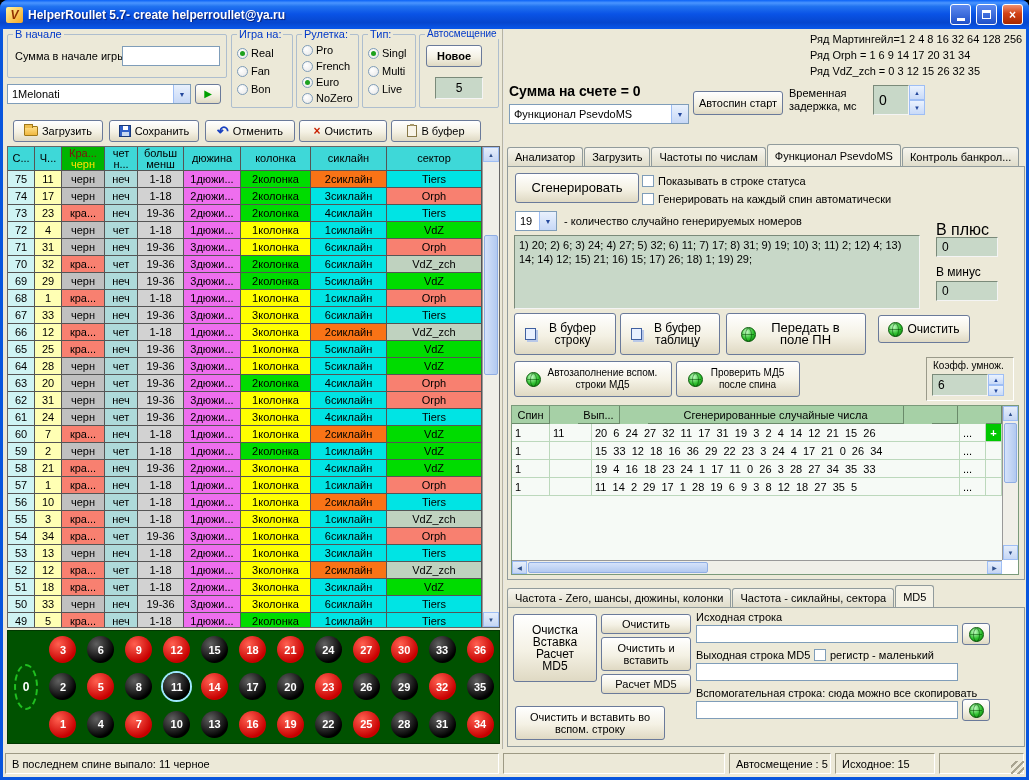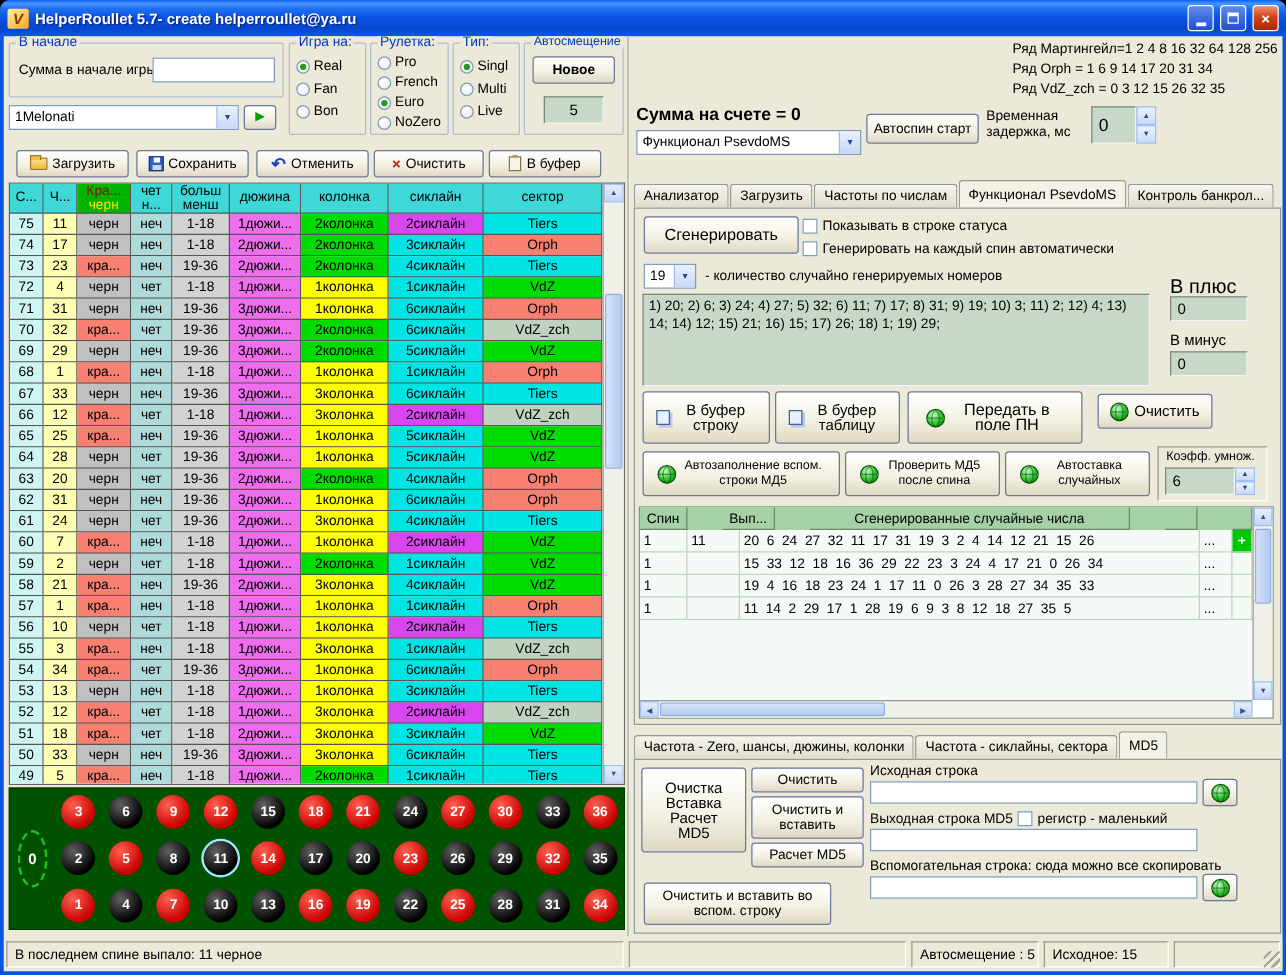--- a/index.html
+++ b/index.html
@@ -62,21 +62,21 @@
     align-items:center;justify-content:center;line-height:11px;font-size:11px;overflow:hidden;}
   .hh.green{background:#00B400;}
   .hh.green .l1{color:#801010;}
   .hh.green .l2{color:#FFE000;}
   .hbody{position:absolute;top:24px;left:0;right:17px;bottom:0;overflow:hidden;}
   .hrow{display:grid;grid-template-columns:27px 27px 43px 33px 46px 57px 70px 76px 1fr;height:17px;}
   .hcell{border-right:1px solid #555;border-bottom:1px solid #555;display:flex;align-items:center;justify-content:center;
     font-size:11px;white-space:nowrap;overflow:hidden;}
   .c-s{background:#CFF4F4}.c-n{background:#FFFFB4}.c-blk{background:#C0C0C0}.c-red{background:#F88070}
   .c-par{background:#AEDADA}.c-rng{background:#D2D2D2}.c-doz{background:#EE6EEE}
-  .c-k2{background:#00DC00}.c-k13{background:#FFFF00}.c-x{background:#00E4E4}.c-x2{background:#d946ef}
+  .c-k2{background:#00DC00}.c-k13{background:#FFFF00}.c-x{background:#00E4E4}.c-x2{background:#f97316}
   .ct{background:#00E4E4}.co{background:#F88070}.cv{background:#00DC00}.cz{background:#BFD2BF}
 
   .board{position:absolute;left:2px;top:601px;width:493px;height:114px;background:#005200;border:1px solid #003800;
     display:grid;grid-template-columns:36px repeat(12,1fr);grid-template-rows:repeat(3,1fr);}
   .bzero{grid-row:1/4;grid-column:1;display:flex;align-items:center;justify-content:center;}
   .zring{width:24px;height:46px;border:2px dashed #20C020;border-radius:50%;color:#fff;font-weight:bold;font-size:12px;
     display:flex;align-items:center;justify-content:center;}
   .bcell{display:flex;align-items:center;justify-content:center;}
   .bnum{width:27px;height:27px;border-radius:50%;color:#fff;font-weight:bold;font-size:11px;display:flex;align-items:center;justify-content:center;}
   .bred{background:radial-gradient(circle at 35% 30%,#FF6050,#C80000 70%);}
@@ -200,21 +200,21 @@
             <span>Multi</span>
           </div>
         <div class="ropt" style="top:47px">
             <span class="rdot"></span>
             <span>Live</span>
           </div>
       </div>
 
       <div class="grp" style="left:414px;top:5px;width:80px;height:74px">
         <span class="cap" style="font-size:10px">Автосмещение</span>
-        <div class="btn bold" style="left:6px;top:10px;width:66px;height:22px">
+        <div class="btn bold" style="left:6px;top:10px;width:56px;height:22px">
             <span>Новое</span>
           </div>
         <div class="gfield" style="left:15px;top:42px;width:48px;height:22px;justify-content:center;padding-left:0">5</div>
       </div>
 
       <div class="combo" style="left:2px;top:55px;width:184px;height:20px">
         <span>1Melonati</span>
         <span class="carr">▼</span>
       </div>
       <div class="btn" style="left:190px;top:55px;width:26px;height:20px">
@@ -779,24 +779,20 @@
             <span>Очистить</span>
           </div>
 
         <div class="btn" style="left:6px;top:194px;width:158px;height:36px;font-size:10px">
             <span class="globe"></span>
             <span style="width:116px">Автозаполнение вспом. строки МД5</span>
           </div>
         <div class="btn" style="left:168px;top:194px;width:124px;height:36px;font-size:10px">
             <span class="globe"></span>
             <span style="width:82px">Проверить МД5 после спина</span>
-          </div>
-        <div class="btn" style="left:296px;top:194px;width:116px;height:36px;font-size:10px">
-            <span class="globe"></span>
-            <span style="width:74px">Автоставка случайных</span>
           </div>
 
         <div class="insetpanel" style="left:418px;top:190px;width:88px;height:44px">
           <span class="lbl" style="left:6px;top:2px;font-size:10px">Коэфф. умнож.</span>
           <div class="gfield" style="left:5px;top:16px;width:56px;height:22px">6</div>
           <div class="spincol" style="left:61px;top:16px;height:22px">
             <span class="sb">▲</span>
             <span class="sb">▼</span>
           </div>
         </div>

